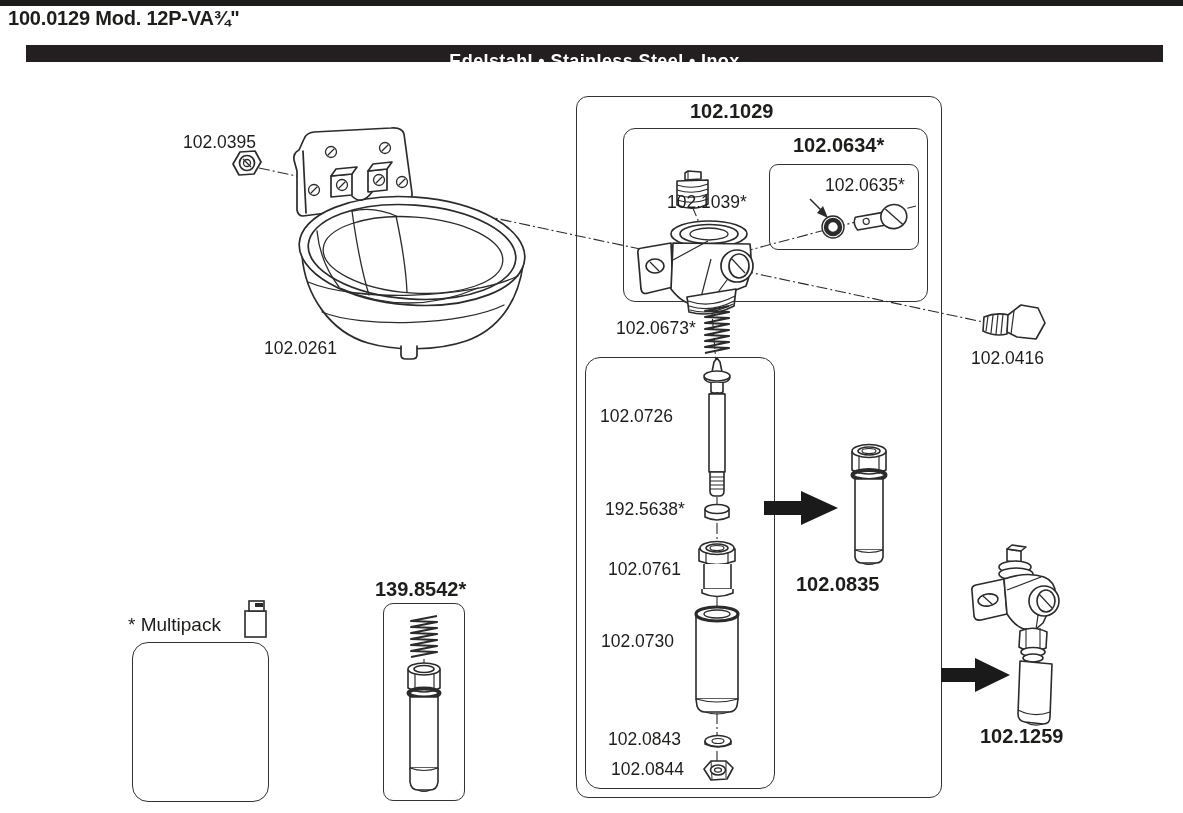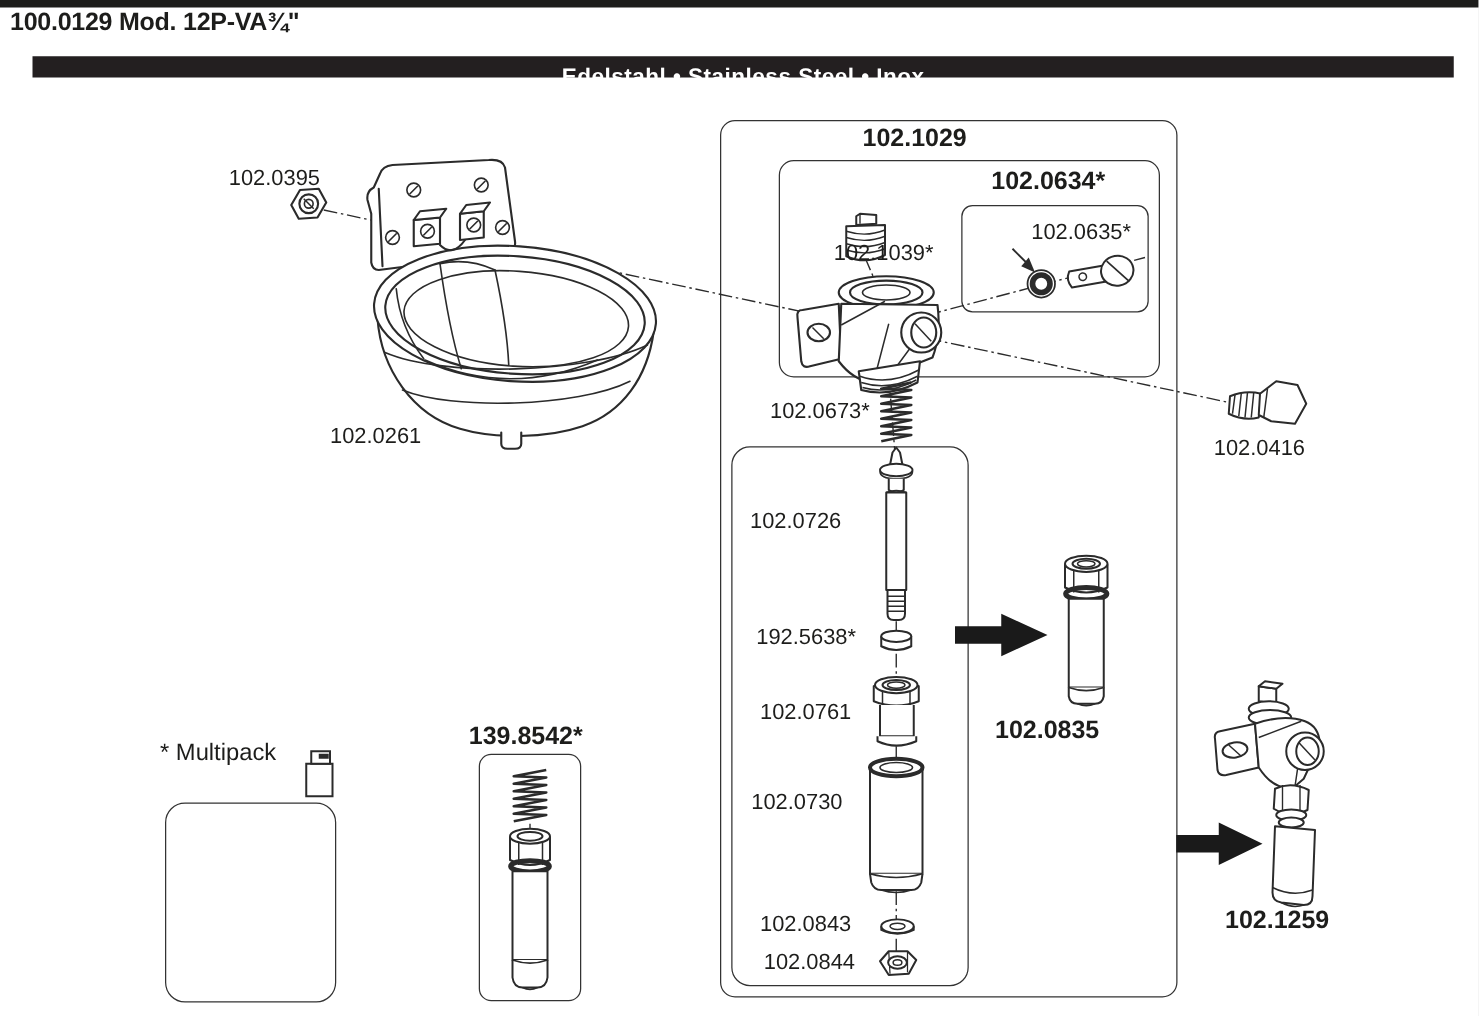--- a/index.html
+++ b/index.html
@@ -18,21 +18,21 @@
   .box { position:absolute; border:1.6px solid #333333; border-radius:12px; }
   #box-outer { left:576px; top:96px;  width:364px; height:700px; }
   #box-top   { left:623px; top:128px; width:303px; height:172px; }
   #box-sub   { left:769px; top:164px; width:148px; height:84px;  border-radius:9px; }
   #box-stem  { left:585px; top:357px; width:188px; height:430px; border-radius:15px; }
   #box-multi { left:132px; top:642px; width:135px; height:158px; border-radius:16px; }
   #box-1429  { left:383px; top:603px; width:80px;  height:196px; border-radius:10px; }
   svg.art { position:absolute; left:0; top:0; }
   .part-label  { position:absolute; font-size:17.5px; white-space:nowrap; }
   .part-header { position:absolute; font-size:20px; font-weight:bold; white-space:nowrap; }
-  .mp-label { position:absolute; left:128px; top:592px; font-size:19px; white-space:nowrap;text-align:center; }
+  .mp-label { position:absolute; left:128px; top:614px; font-size:19px; white-space:nowrap;text-align:center; }
   .mp-items { position:absolute; left:149px; top:651px; font-size:17.5px; line-height:24.5px; }
 </style>
 </head>
 <body>
 
 <div class="page">
 
   <div class="topbar"></div>
   <div class="page-title">100.0129 Mod. 12P-VA¾"</div>
   <div class="banner">Edelstahl • Stainless Steel • Inox</div>

